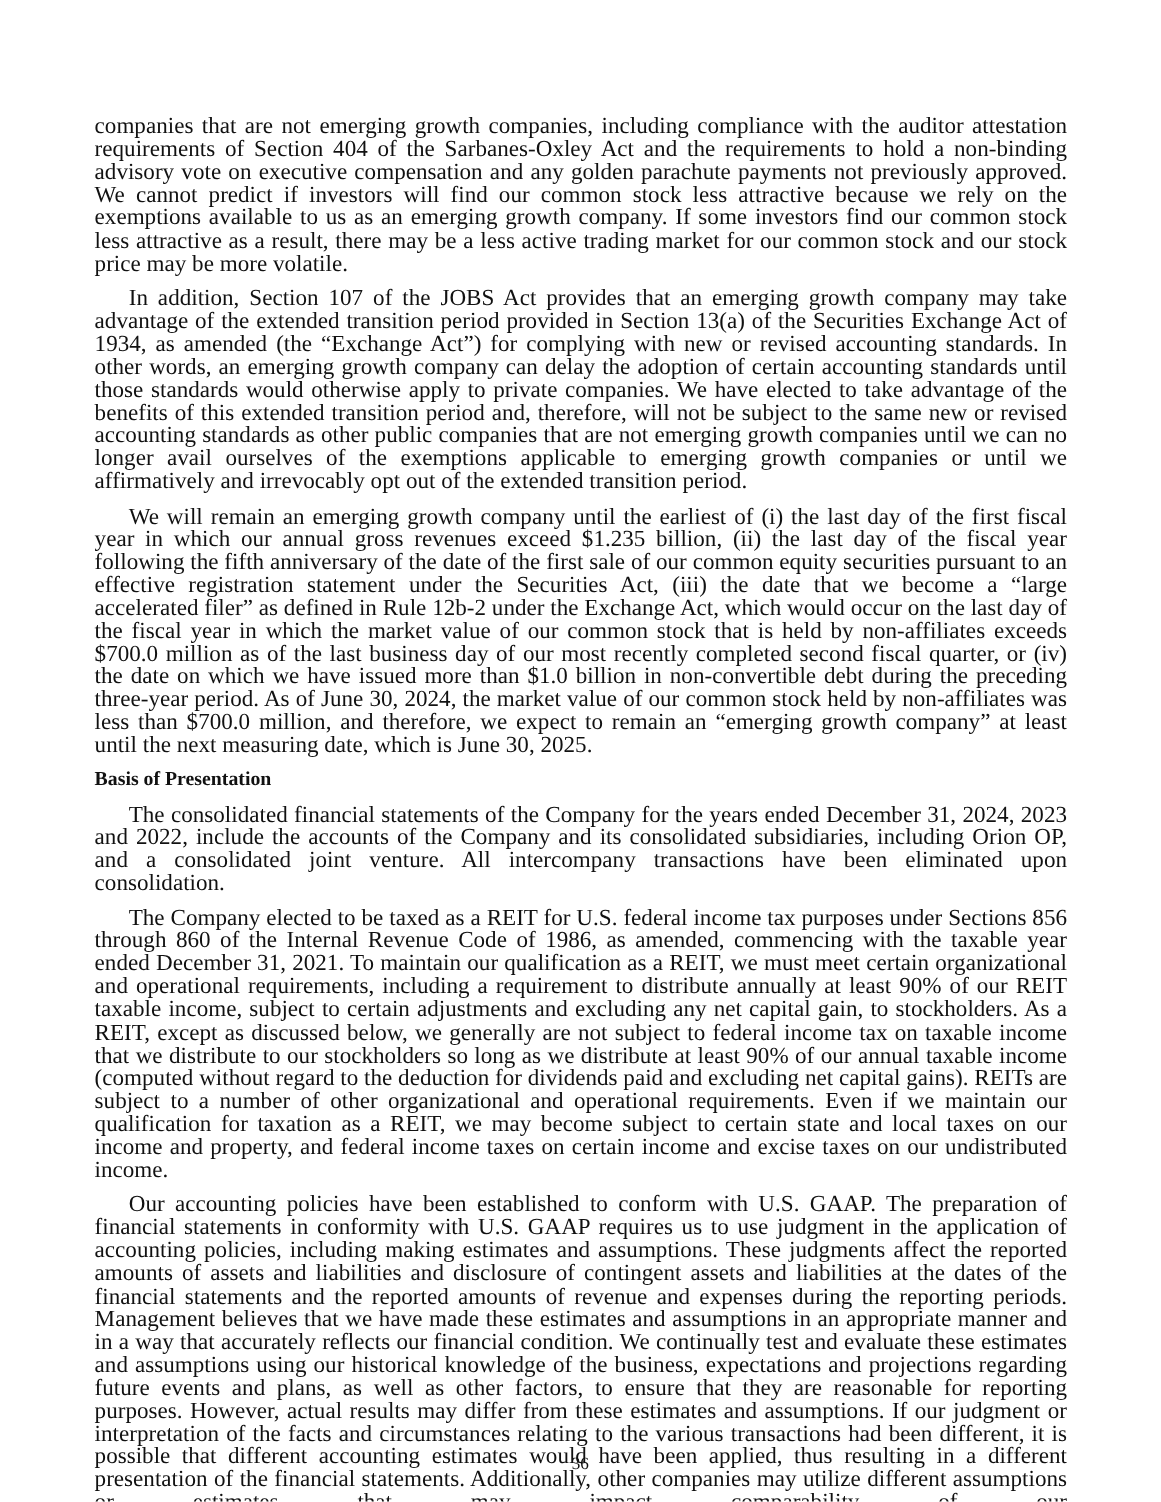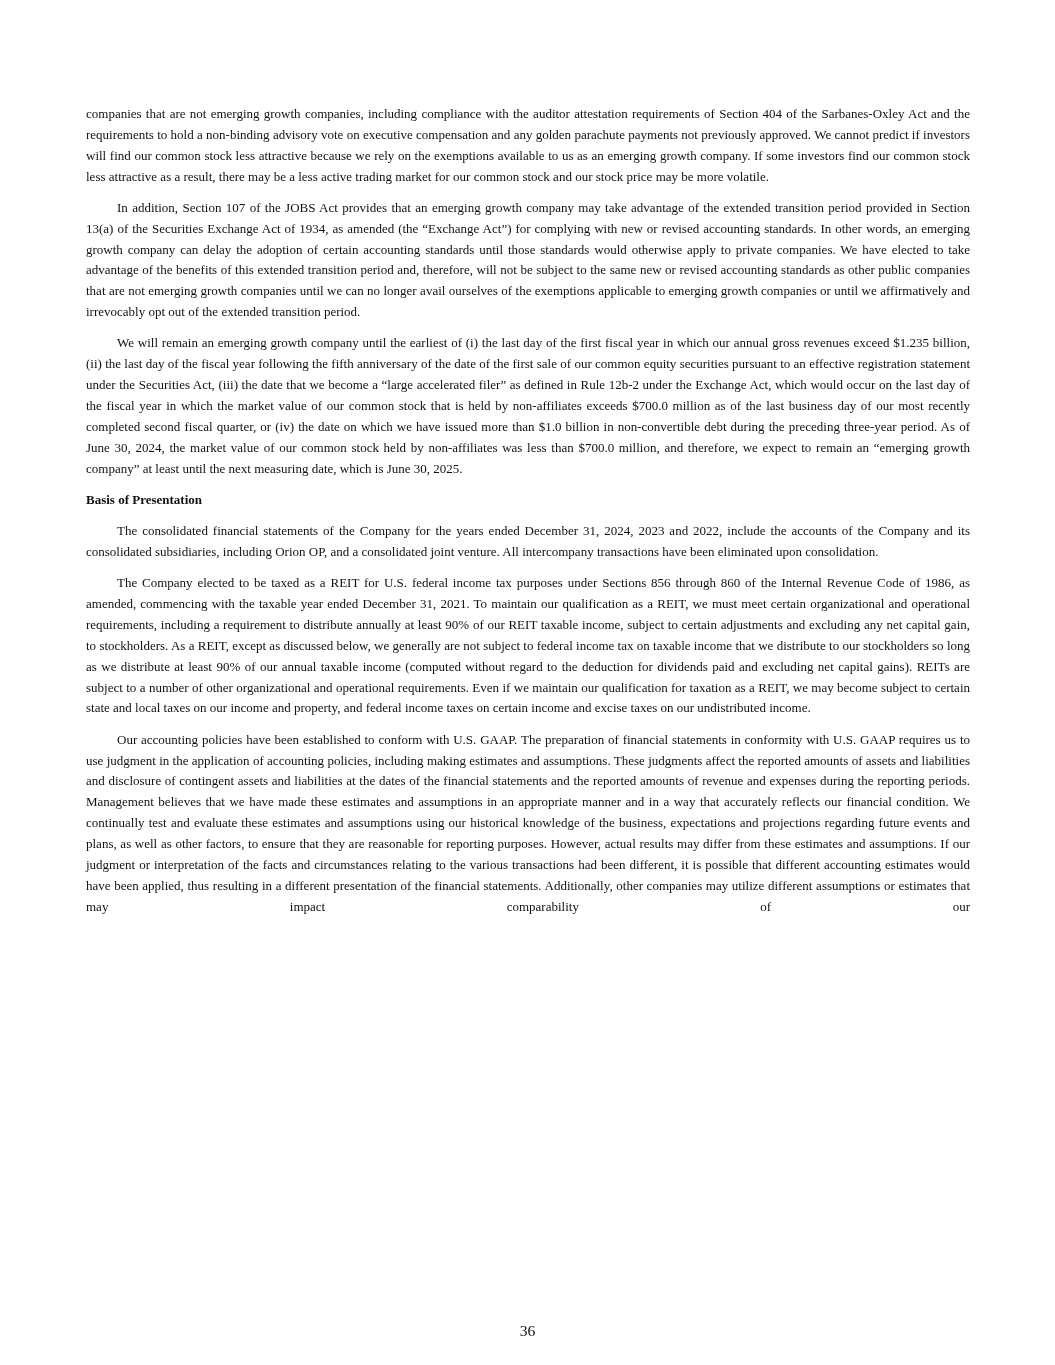--- a/index.html
+++ b/index.html
@@ -16,31 +16,31 @@
       color: #111111;
     }
     .page {
       position: absolute;
       left: 86px;
       top: 104px;
       width: 884px;
     }
     .para {
       margin: 0 0 10.5px 0;
-      font-size: 13px;
+      font-size: 21px;
       line-height: 20.85px;
       text-align: justify;
       text-indent: 0;
     }
     .para.indent {
       text-indent: 31px;
     }
     .heading {
       margin: 0 0 10.5px 0;
-      font-size: 13px;
+      font-size: 18px;
       line-height: 20.85px;
       font-weight: bold;
     }
     .page-number {
       position: absolute;
       left: 0;
       width: 1055px;
       top: 1321px;
       text-align: center;
       font-size: 15.6px;

